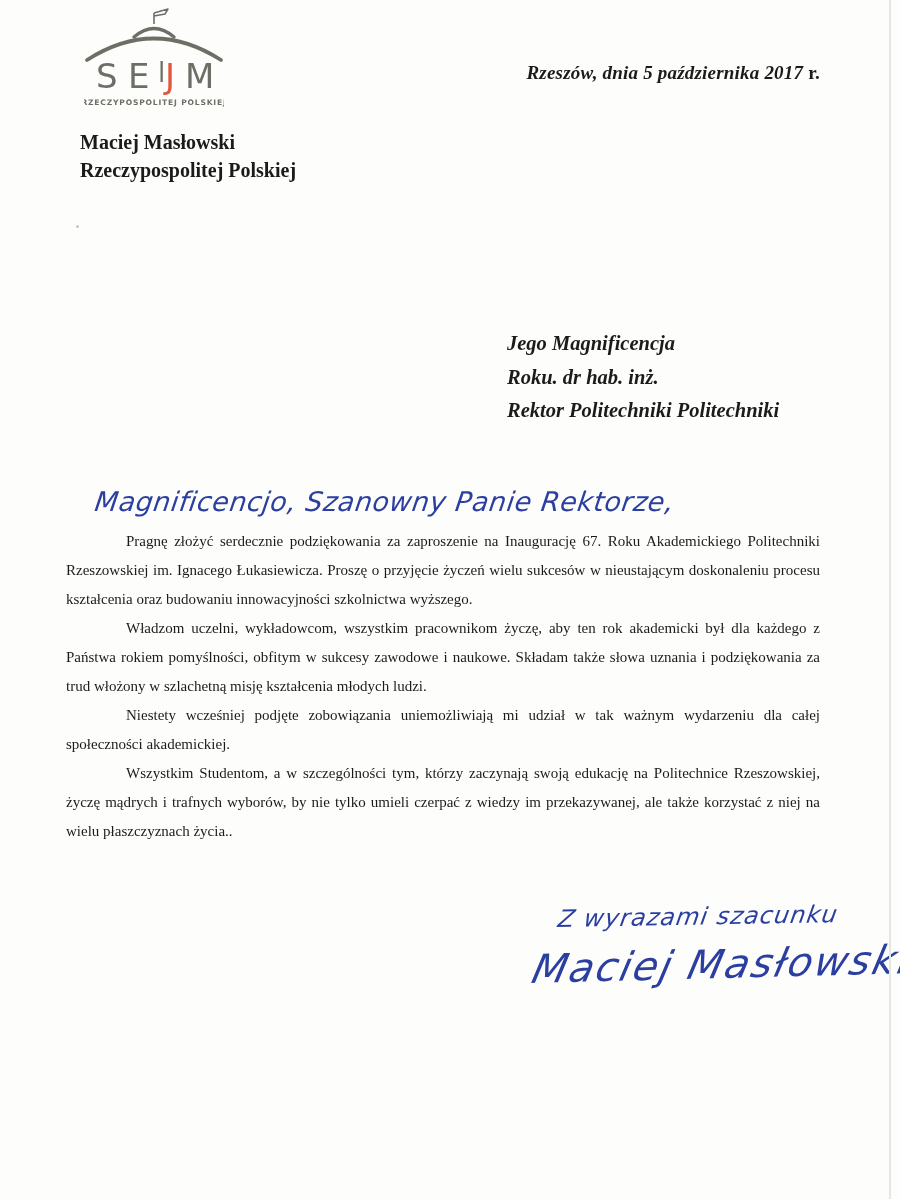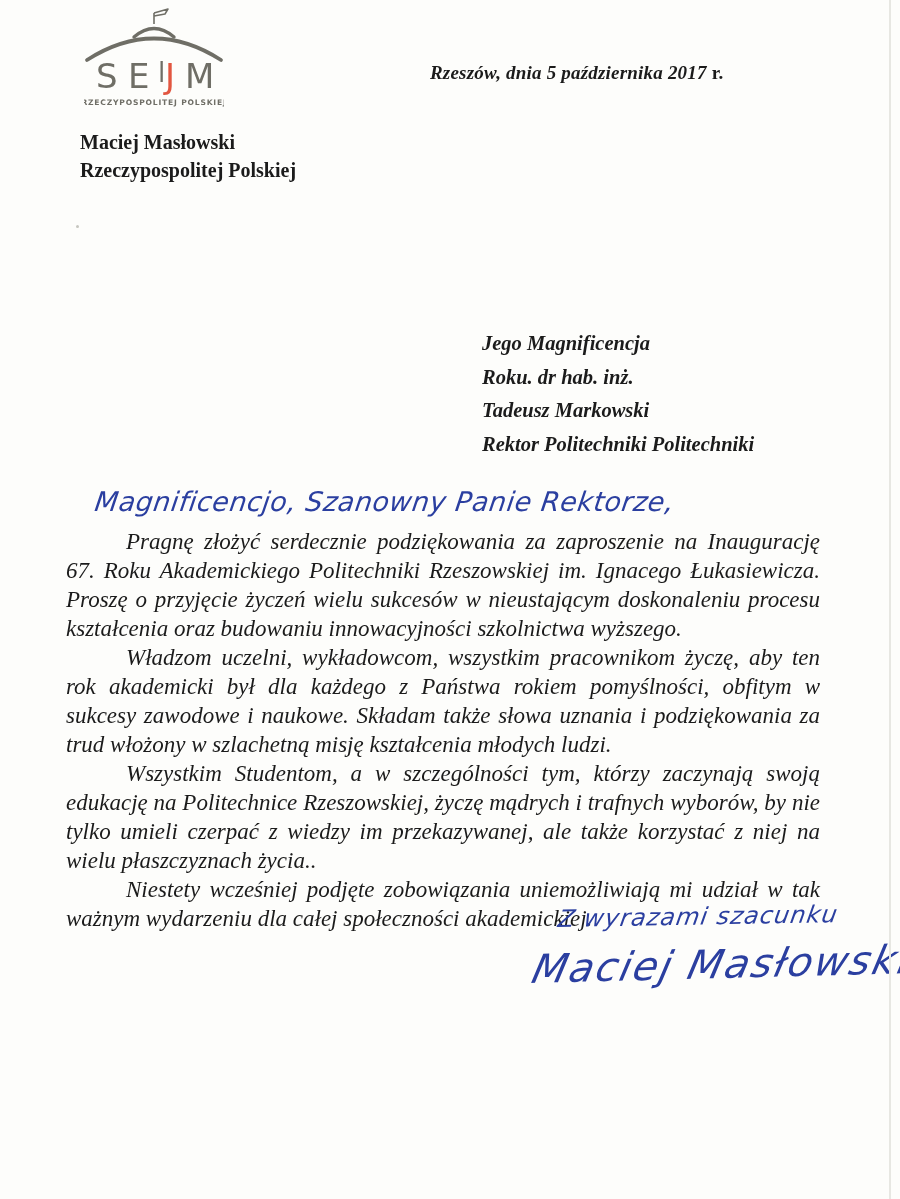--- a/index.html
+++ b/index.html
@@ -26,35 +26,35 @@
   .logo{position:absolute;left:84px;top:6px;width:140px;height:104px;}
   .logo svg{display:block;width:100%;height:100%;}
   .logo text{font-family:"DejaVu Sans","Liberation Sans",sans-serif;}
   .logo .big-letter{font-size:34px;fill:var(--logo-gray);}
   .logo .red-letter{font-size:34px;fill:var(--logo-red);}
   .logo .subtitle{font-size:7.6px;font-weight:bold;letter-spacing:.8px;fill:var(--logo-gray);}
 
   
   .dateline{
     position:absolute;top:62px;left:430px;width:390px;
-    text-align:left;font-size:19px;font-weight:bold;font-style:italic;
+    text-align:right;font-size:19px;font-weight:bold;font-style:italic;
     letter-spacing:.2px;
   }
   .dateline .upright{font-style:normal;}
   .sender{
     position:absolute;left:80px;top:129px;
     font-size:20px;font-weight:bold;line-height:27.5px;
   }
   .recipient{
-    position:absolute;left:482px;top:327px;
+    position:absolute;left:507px;top:327px;
     font-size:20.5px;font-weight:bold;font-style:italic;line-height:33.5px;
   }
   .body-text{
     position:absolute;left:66px;top:527px;width:754px;
-    font-size:23px;font-style:italic;line-height:29px;
+    font-size:15px;line-height:29px;
     text-align:justify;
   }
   .body-text p{text-indent:60px;margin:0;}
 
   
   .hand{
     color:var(--ink-blue);
     font-family:"DejaVu Sans","Liberation Sans",sans-serif;
     font-style:italic;
     white-space:nowrap;
@@ -109,31 +109,30 @@
   </div>
 
   <div class="sender">
     <div>Maciej Masłowski</div>
     <div>Rzeczypospolitej Polskiej</div>
   </div>
 
   <div class="recipient">
     <div>Jego Magnificencja</div>
     <div>Roku. dr hab. inż.</div>
-    <div>Tadeusz Markowski</div>
     <div>Rektor Politechniki Politechniki</div>
   </div>
 
   <div class="hand greeting">Magnificencjo, Szanowny Panie Rektorze,</div>
 
   <div class="body-text">
     <p>Pragnę złożyć serdecznie podziękowania za zaproszenie na Inaugurację 67. Roku Akademickiego Politechniki Rzeszowskiej im. Ignacego Łukasiewicza. Proszę o przyjęcie życzeń wielu sukcesów w nieustającym doskonaleniu procesu kształcenia oraz budowaniu innowacyjności szkolnictwa wyższego.</p>
     <p>Władzom uczelni, wykładowcom, wszystkim pracownikom życzę, aby ten rok akademicki był dla każdego z Państwa rokiem pomyślności, obfitym w sukcesy zawodowe i naukowe. Składam także słowa uznania i podziękowania za trud włożony w szlachetną misję kształcenia młodych ludzi.</p>
+    <p>Niestety wcześniej podjęte zobowiązania uniemożliwiają mi udział w tak ważnym wydarzeniu dla całej społeczności akademickiej.</p>
     <p>Wszystkim Studentom, a w szczególności tym, którzy zaczynają swoją edukację na Politechnice Rzeszowskiej, życzę mądrych i trafnych wyborów, by nie tylko umieli czerpać z wiedzy im przekazywanej, ale także korzystać z niej na wielu płaszczyznach życia..</p>
-    <p>Niestety wcześniej podjęte zobowiązania uniemożliwiają mi udział w tak ważnym wydarzeniu dla całej społeczności akademickiej.</p>
   </div>
 
   <div class="hand closing">Z wyrazami szacunku</div>
   <div class="hand signature">Maciej Masłowski</div>
 
   <div class="edge-line"></div>
   <div class="speck"></div>
 
 </div>
 

